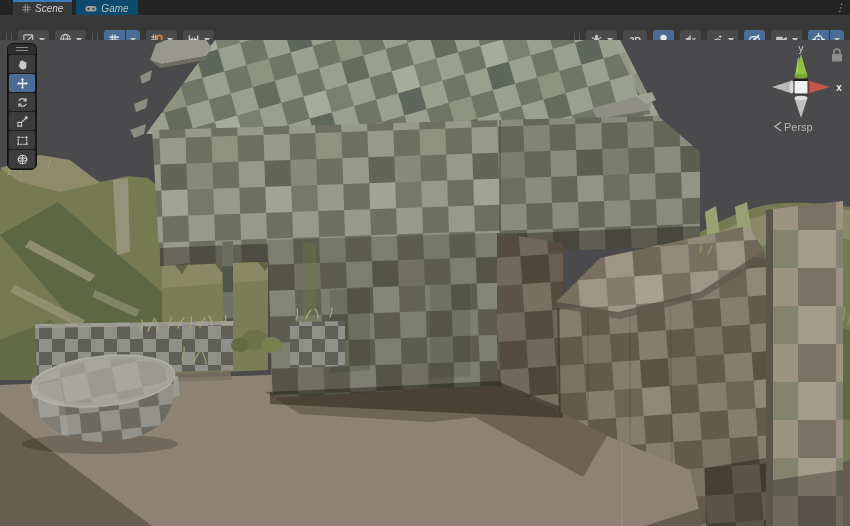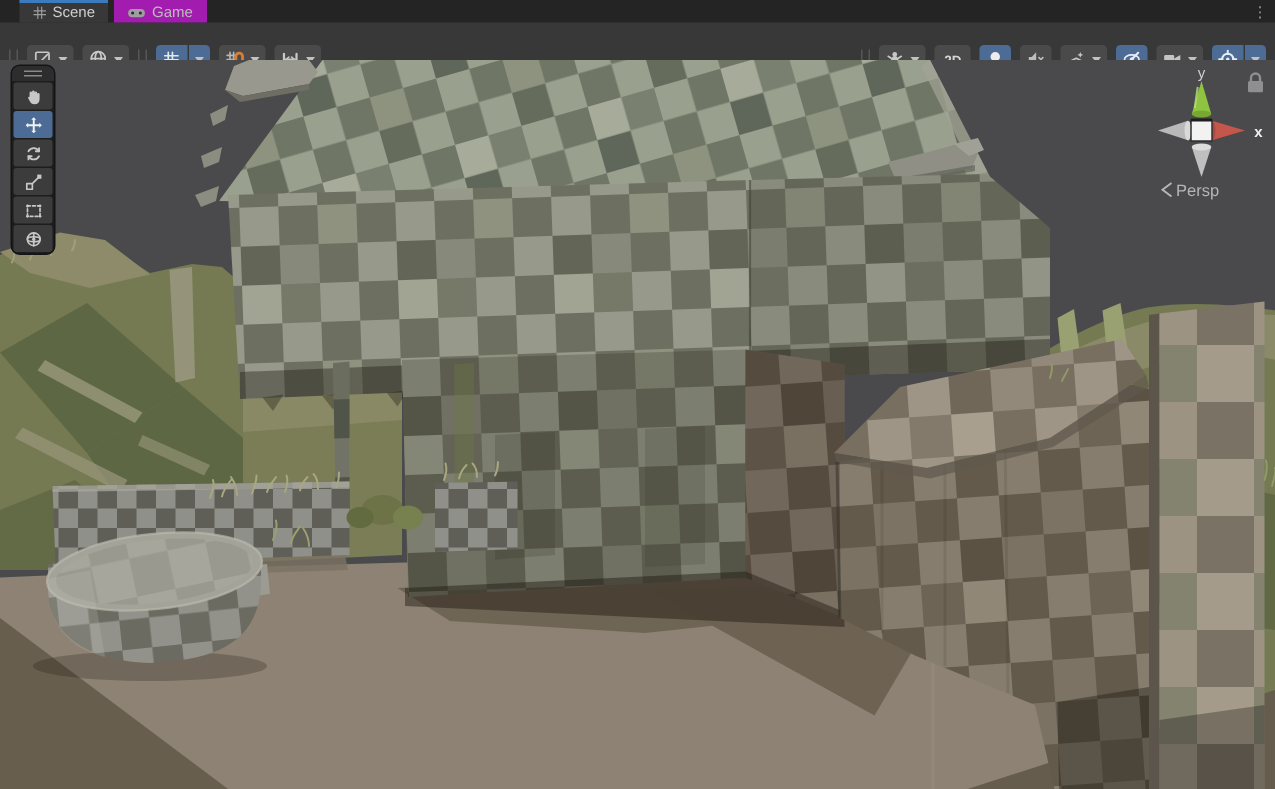--- a/index.html
+++ b/index.html
@@ -1,21 +1,21 @@
 <!DOCTYPE html>
 <html><head>
 <meta charset="utf-8">
 <style>
   html,body{margin:0;padding:0;background:#2a2a2a;}
   .app{position:relative;width:850px;height:526px;overflow:hidden;background:#383838;
        font-family:"Liberation Sans",sans-serif;-webkit-font-smoothing:antialiased;}
   
-  .tabbar{position:relative;height:15px;background:#242424;display:flex;align-items:stretch;padding-left:13px;}
+  .tabbar{position:relative;height:15px;background:#242424;display:flex;align-items:stretch;padding-left:13px;font-style:italic;}
   .tab{display:flex;align-items:center;gap:4px;padding:0 9px;font-size:10px;color:#bdbdbd;border-top:2px solid transparent;cursor:default;}
-  .tab.inactive{background:#a21caf;margin-left:4px;}
+  .tab.inactive{background:#0c4a6e;margin-left:4px;}
   .tab.active{background:#383838;border-top:2px solid #3d7bbf;color:#cfcfcf;}
   .kebab{position:absolute;right:5px;top:0;height:15px;display:flex;align-items:center;color:#9a9a9a;font-size:10px;}
   
   .toolbar{height:25px;background:#383838;display:flex;align-items:center;padding:0 6px;gap:6px;margin-top:12px;}
   .grip{width:4px;height:14px;border-left:1px solid #565656;border-right:1px solid #565656;}
   .tbtn{height:19px;background:#4a4a4a;border-radius:3px;display:flex;align-items:center;padding:0 4px;gap:4px;}
   .tbtn.blue{background:#4d6c95;}
   .tbtn .lbl{font-size:9px;font-weight:bold;color:#d6d6d6;padding:0 2px;}
   .arr{width:0;height:0;border-left:3.5px solid transparent;border-right:3.5px solid transparent;border-top:4px solid #c2c2c2;}
   .split{display:flex;gap:1px;}

